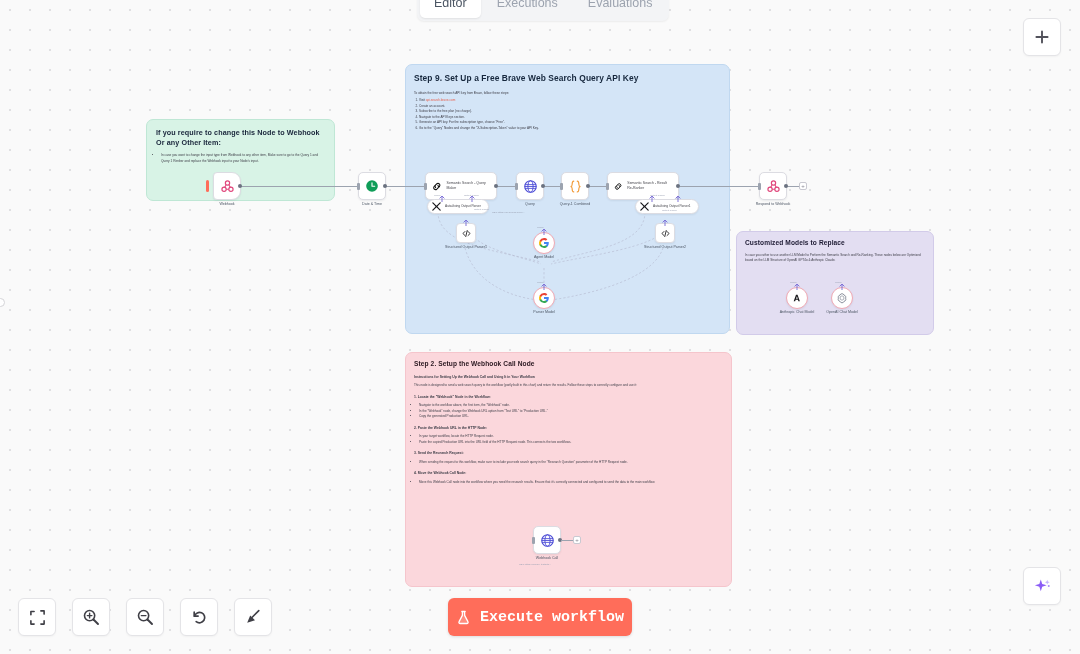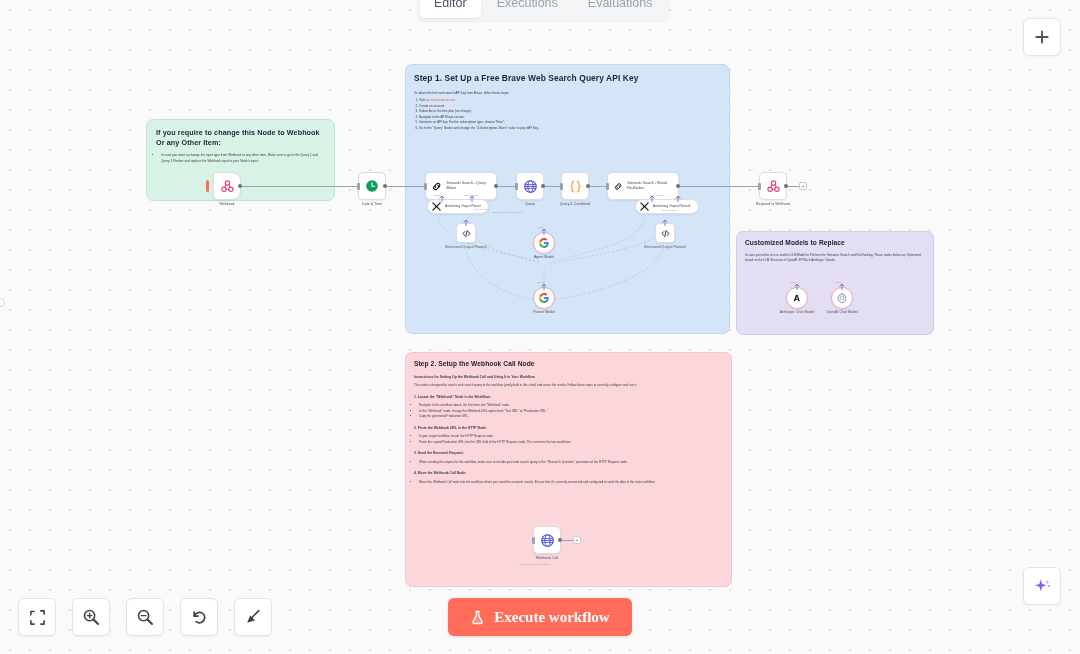--- a/index.html
+++ b/index.html
@@ -57,21 +57,21 @@
   
   #execute-btn {
     position: absolute; left: 448px; top: 598px;
     width: 184px; height: 38px;
     background: #ff6d5a;
     color: #fff;
     border: none; border-radius: 6px;
     font-size: 15px; font-weight: 600;
     display: flex; align-items: center; justify-content: center; gap: 9px;
     cursor: pointer;
-    font-family: Liberation Serif, serif;
+    font-family: Liberation Mono, monospace;
     box-shadow: 0 1px 3px rgba(0,0,0,.12);
   }
 
   
   .sticky { position: absolute; border-radius: 7px; overflow: hidden; }
   .sticky h3 {
     font-size: 8.4px; font-weight: 700; line-height: 1.35;
     letter-spacing: .1px;
   }
   .sticky .body { font-size: 3.1px; line-height: 1.62; color: #3c3c46; }
@@ -242,21 +242,21 @@
   <div class="sticky" id="note-green">
     <h3>If you require to change this Node to Webhook Or any Other Item:</h3>
     <div class="body">
       <ul>
           <li>In case you want to change the input type from Webhook to any other item, Make sure to go to the Query 1 and Query 1 Renber and replace the Webhook input to your Node's input.</li>
         </ul>
     </div>
   </div>
 
   <div class="sticky" id="note-blue">
-    <h3>Step 1. Set Up a Free Brave Web Search Query API Key</h3>
+    <h3>Step 9. Set Up a Free Brave Web Search Query API Key</h3>
     <div class="body">
       <p>To obtain the free web search API key from Brave, follow these steps:</p>
       <ol>
         <li>Visit <a>api.search.brave.com</a></li>
         <li>Create an account.</li>
         <li>Subscribe to the free plan (no charge).</li>
         <li>Navigate to the API Keys section.</li>
         <li>Generate an API key. For the subscription type, choose "Free".</li>
         <li>Go to the "Query" Nodes and change the "X-Subscription-Token" value to your API Key.</li>
       </ol>

